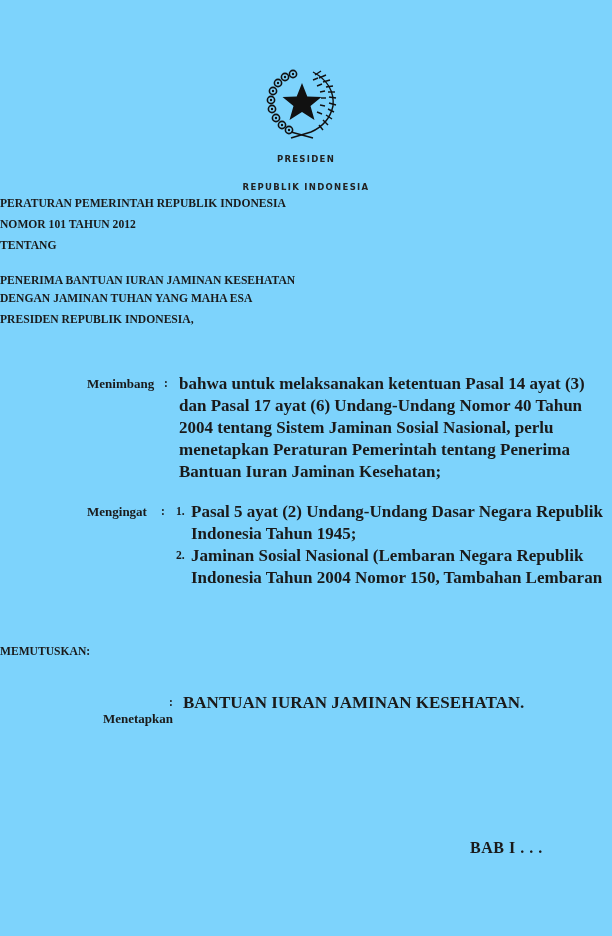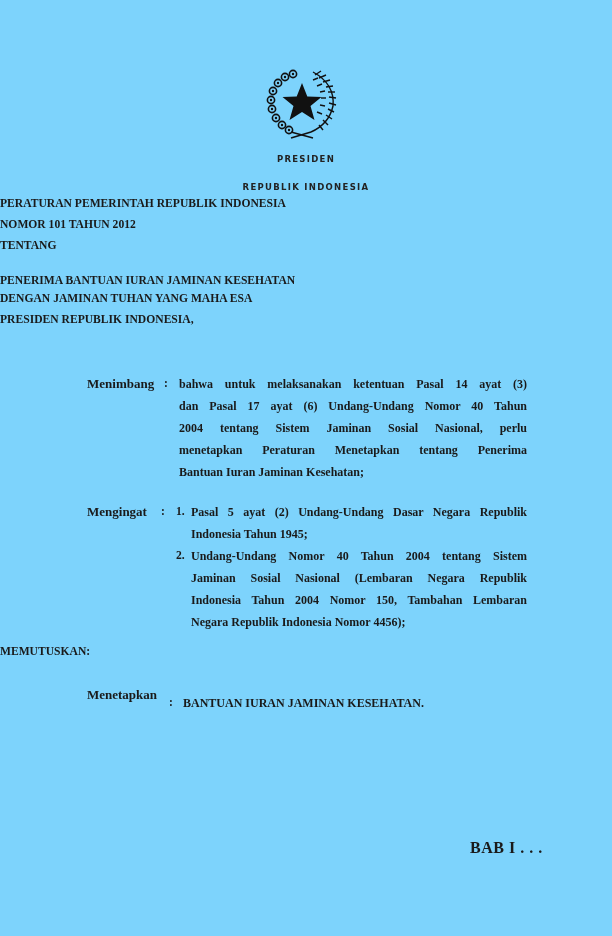--- a/index.html
+++ b/index.html
@@ -7,21 +7,21 @@
          font-family:"DejaVu Serif", "Liberation Serif", serif; color:#1a1a1a; }
   .page { position:absolute; left:0; top:0; width:612px; height:936px; background:#7dd3fc;font-weight:bold; }
   .emblem { position:absolute; left:263px; top:66px; width:78px; height:74px; }
   .emblem-caption { position:absolute; left:0; width:612px; text-align:center;
       font-family:"DejaVu Sans", "Liberation Sans", sans-serif; font-size:8.5px;
       letter-spacing:1.3px; color:#222; line-height:10px; }
   .center-line { position:absolute; left:0; width:612px; text-align:left;
       font-family:"Liberation Serif", serif; font-size:11.6px; line-height:14px; color:#1a1a1a; }
   .label { position:absolute; left:87px; font-family:"Liberation Serif", serif; font-size:13px; line-height:14px; }
   .colon { position:absolute; font-family:"Liberation Serif", serif; font-size:11.6px; line-height:14px; }
-  .para { position:absolute; font-family:"Liberation Serif", serif; font-size:12px; line-height:22px;
+  .para { position:absolute; font-family:"Liberation Serif", serif; font-size:17px; line-height:22px;
       text-align:justify; text-align-last:left; }
   .para .ln { display:block; text-align:justify; text-align-last:justify; height:22px; white-space:nowrap; }
   .para .ln.last { text-align-last:left; }
   .num { position:absolute; font-family:"Liberation Serif", serif; font-size:11.6px; line-height:14px; }
   .footer-next { position:absolute; left:470px; top:839px; font-family:"Liberation Serif", serif; font-size:16px; letter-spacing:0.5px; }
 </style>
 </head>
 <body>
 
 <div class="page">
@@ -90,42 +90,40 @@
 
   <div class="center-line" style="top:292px;">DENGAN JAMINAN TUHAN YANG MAHA ESA</div>
   <div class="center-line" style="top:313px;">PRESIDEN REPUBLIK INDONESIA,</div>
 
   <div class="label" style="top:377px;">Menimbang</div>
   <div class="colon" style="left:164px; top:377px;">:</div>
   <div class="para" style="left:179px; top:373px; width:348px;">
     <span class="ln">bahwa untuk melaksanakan ketentuan Pasal 14 ayat (3)</span>
     <span class="ln">dan Pasal 17 ayat (6) Undang-Undang Nomor 40 Tahun</span>
     <span class="ln">2004 tentang Sistem Jaminan Sosial Nasional, perlu</span>
-    <span class="ln">menetapkan Peraturan Menetapkan tentang Penerima</span>
+    <span class="ln">menetapkan Peraturan Pemerintah tentang Penerima</span>
     <span class="ln last">Bantuan Iuran Jaminan Kesehatan;</span>
   </div>
 
   <div class="label" style="top:505px;">Mengingat</div>
   <div class="colon" style="left:161px; top:505px;">:</div>
 
   <div class="num" style="left:176px; top:505px;">1.</div>
   <div class="para" style="left:191px; top:501px; width:336px;">
     <span class="ln">Pasal 5 ayat (2) Undang-Undang Dasar Negara Republik</span>
     <span class="ln last">Indonesia Tahun 1945;</span>
   </div>
 
   <div class="num" style="left:176px; top:549px;">2.</div>
   <div class="para" style="left:191px; top:545px; width:336px;">
-    <span class="ln">Undang-Undang Nomor 40 Tahun 2004 tentang Sistem</span>
     <span class="ln">Jaminan Sosial Nasional (Lembaran Negara Republik</span>
     <span class="ln">Indonesia Tahun 2004 Nomor 150, Tambahan Lembaran</span>
-    <span class="ln last">Negara Republik Indonesia Nomor 4456);</span>
   </div>
 
   <div class="center-line" style="top:645px;">MEMUTUSKAN:</div>
-  <div class="label" style="top:688px;">Menetapkan</div>
+  <div class="label" style="top:712px;margin-left:16px;">Menetapkan</div>
   <div class="colon" style="left:169px; top:696px;">:</div>
   <div class="para" style="left:183px; top:692px; width:344px;">
     <span class="ln last">BANTUAN IURAN JAMINAN KESEHATAN.</span>
   </div>
 
   <div class="footer-next">BAB I . . .</div>
 </div>
 
 </body></html>

